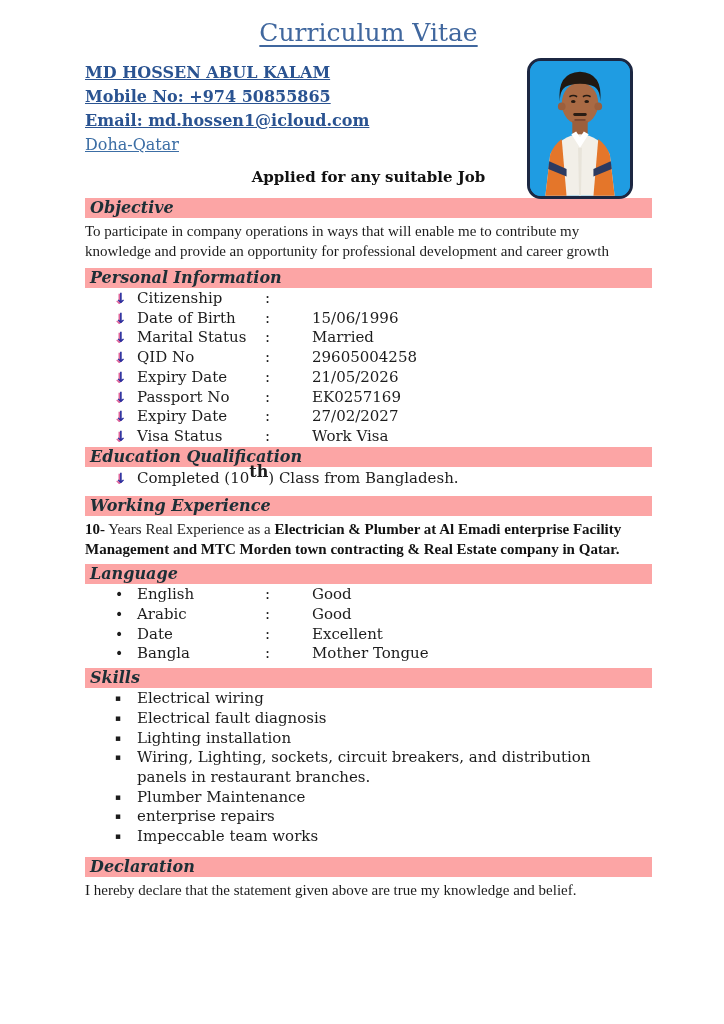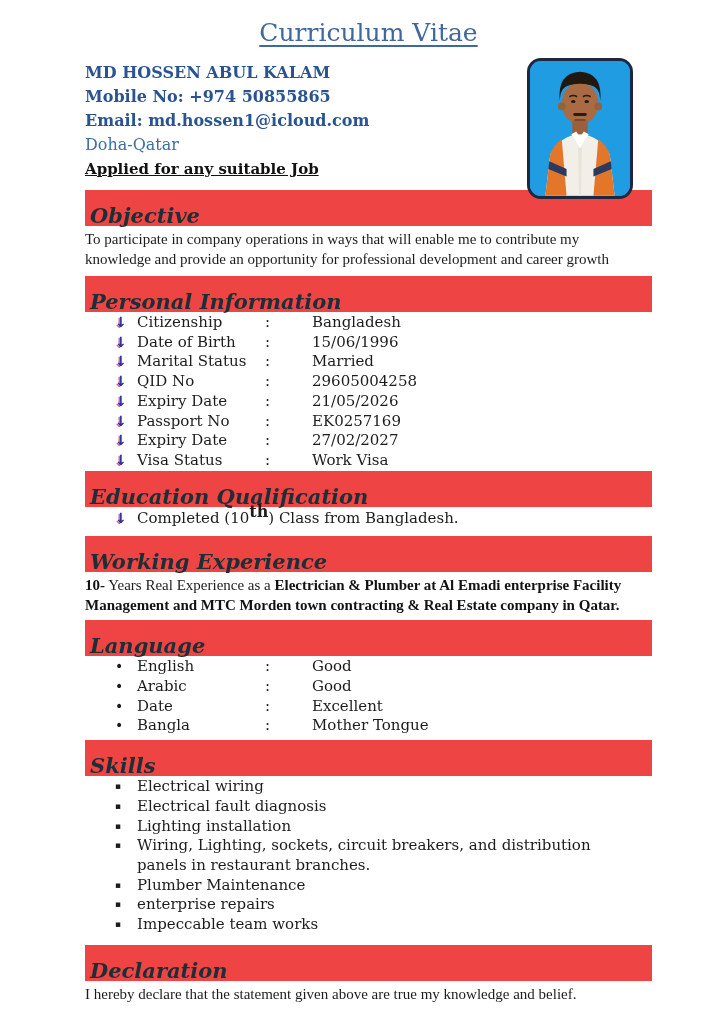--- a/index.html
+++ b/index.html
@@ -24,40 +24,40 @@
     color:#40679e;
   }
   .title .underline{ text-decoration:underline; text-underline-offset:4px; }
 
   
   .contact-line{
     font-size:16px;
     line-height:24px;
     font-weight:bold;
     color:#2a5391;
+    text-decoration:underline;
   }
   .contact-line.location{ font-weight:normal; color:#3c6ea5; }
 
   
   .applied{
-    margin:3px 0 12px 0;
-    text-align:left;
+    margin:11px 0 12px 0;
+    text-align:center;
     font-size:15px;
     font-weight:bold;
     color:#111;
-    text-decoration:underline;
   }
 
   
   .section-bar{
-    background:#ef4444;
+    background:#fca5a5;
     height:20px;
     line-height:20px;
-    padding:16px 0 0 5px;
-    font-size:21px;
+    padding:0 0 0 5px;
+    font-size:16px;
     font-weight:bold;
     font-style:italic;
     color:#1d2f36;
     margin:0;
   }
 
   
   .body-text{
     margin:3px 0 7px 0;
     font-size:15px;
@@ -163,21 +163,20 @@
 
   <div class="section-bar"><span>Objective</span></div>
   <p class="body-text objective-text">To participate in company operations in ways that will enable me to contribute my knowledge and provide an opportunity for professional development and career growth</p>
 
   <div class="section-bar"><span>Personal Information</span></div>
   <div class="info-list">
     <div class="row">
       <span class="bullet-cell arrow-bullet">↓</span>
       <span class="label-cell">Citizenship</span>
       <span class="colon-cell">:</span>
-      <span class="value-cell">Bangladesh</span>
     </div>
     <div class="row">
       <span class="bullet-cell arrow-bullet">↓</span>
       <span class="label-cell">Date of Birth</span>
       <span class="colon-cell">:</span>
       <span class="value-cell">15/06/1996</span>
     </div>
     <div class="row">
       <span class="bullet-cell arrow-bullet">↓</span>
       <span class="label-cell">Marital Status</span>

